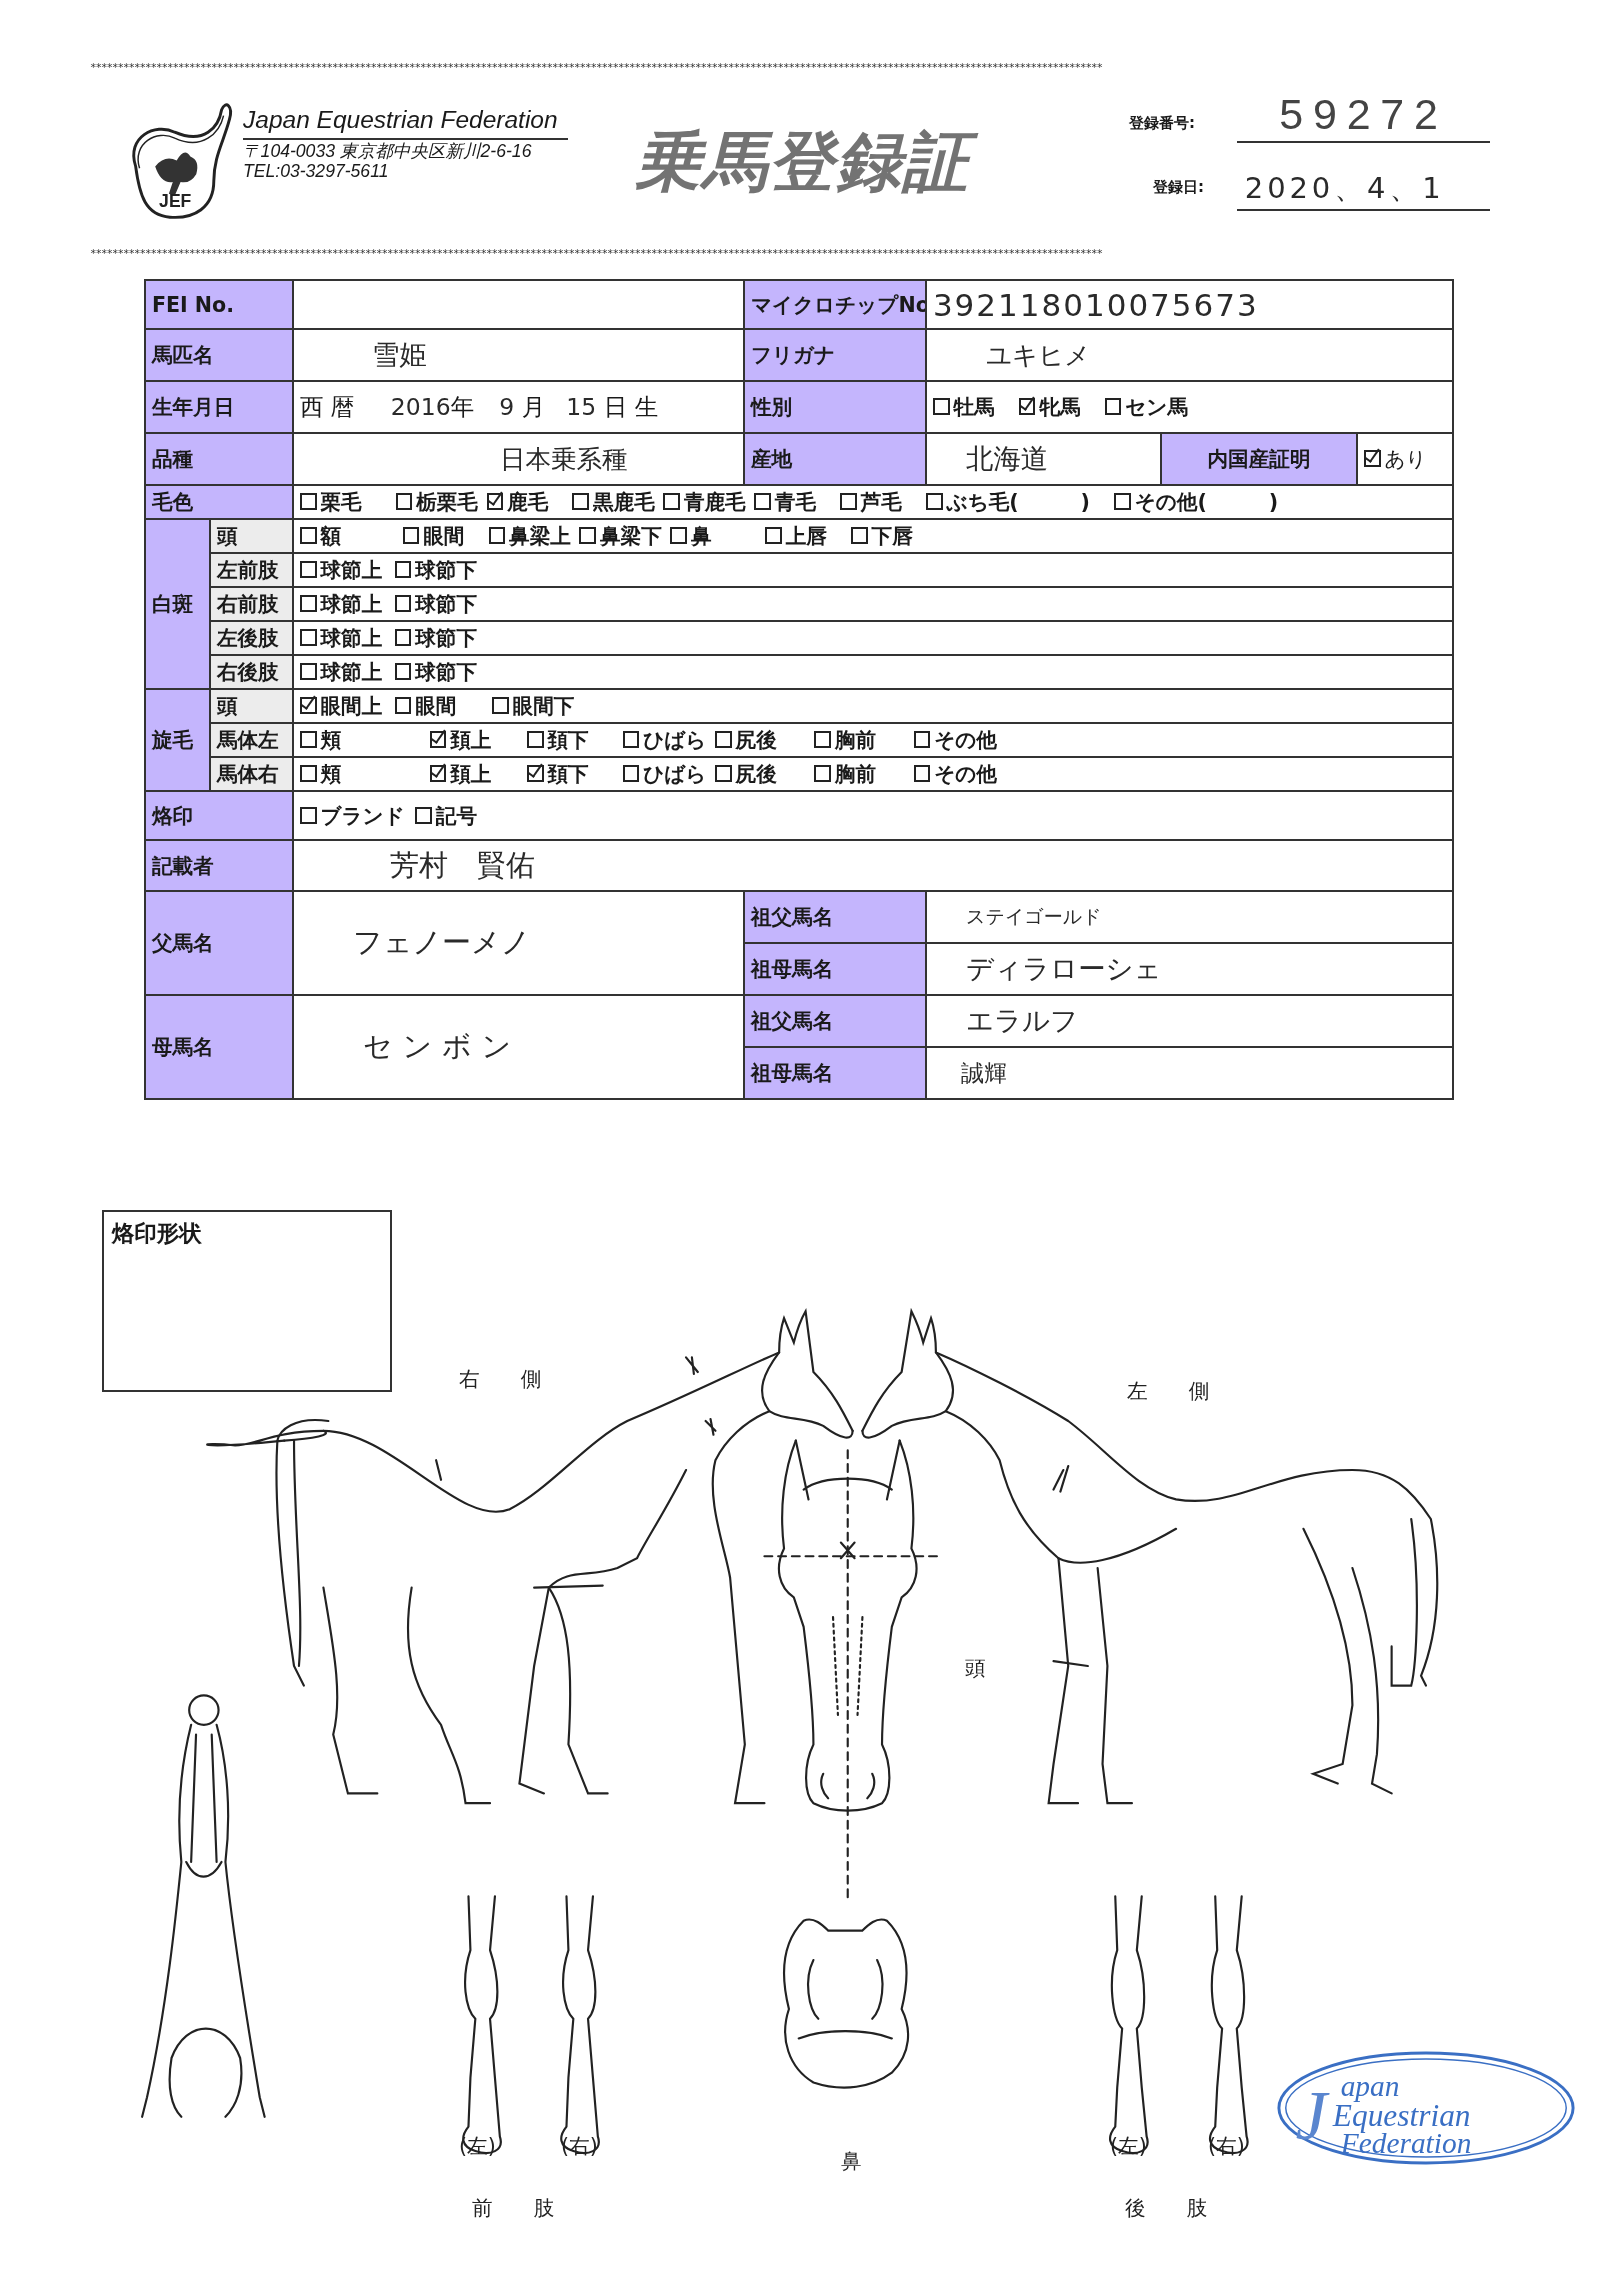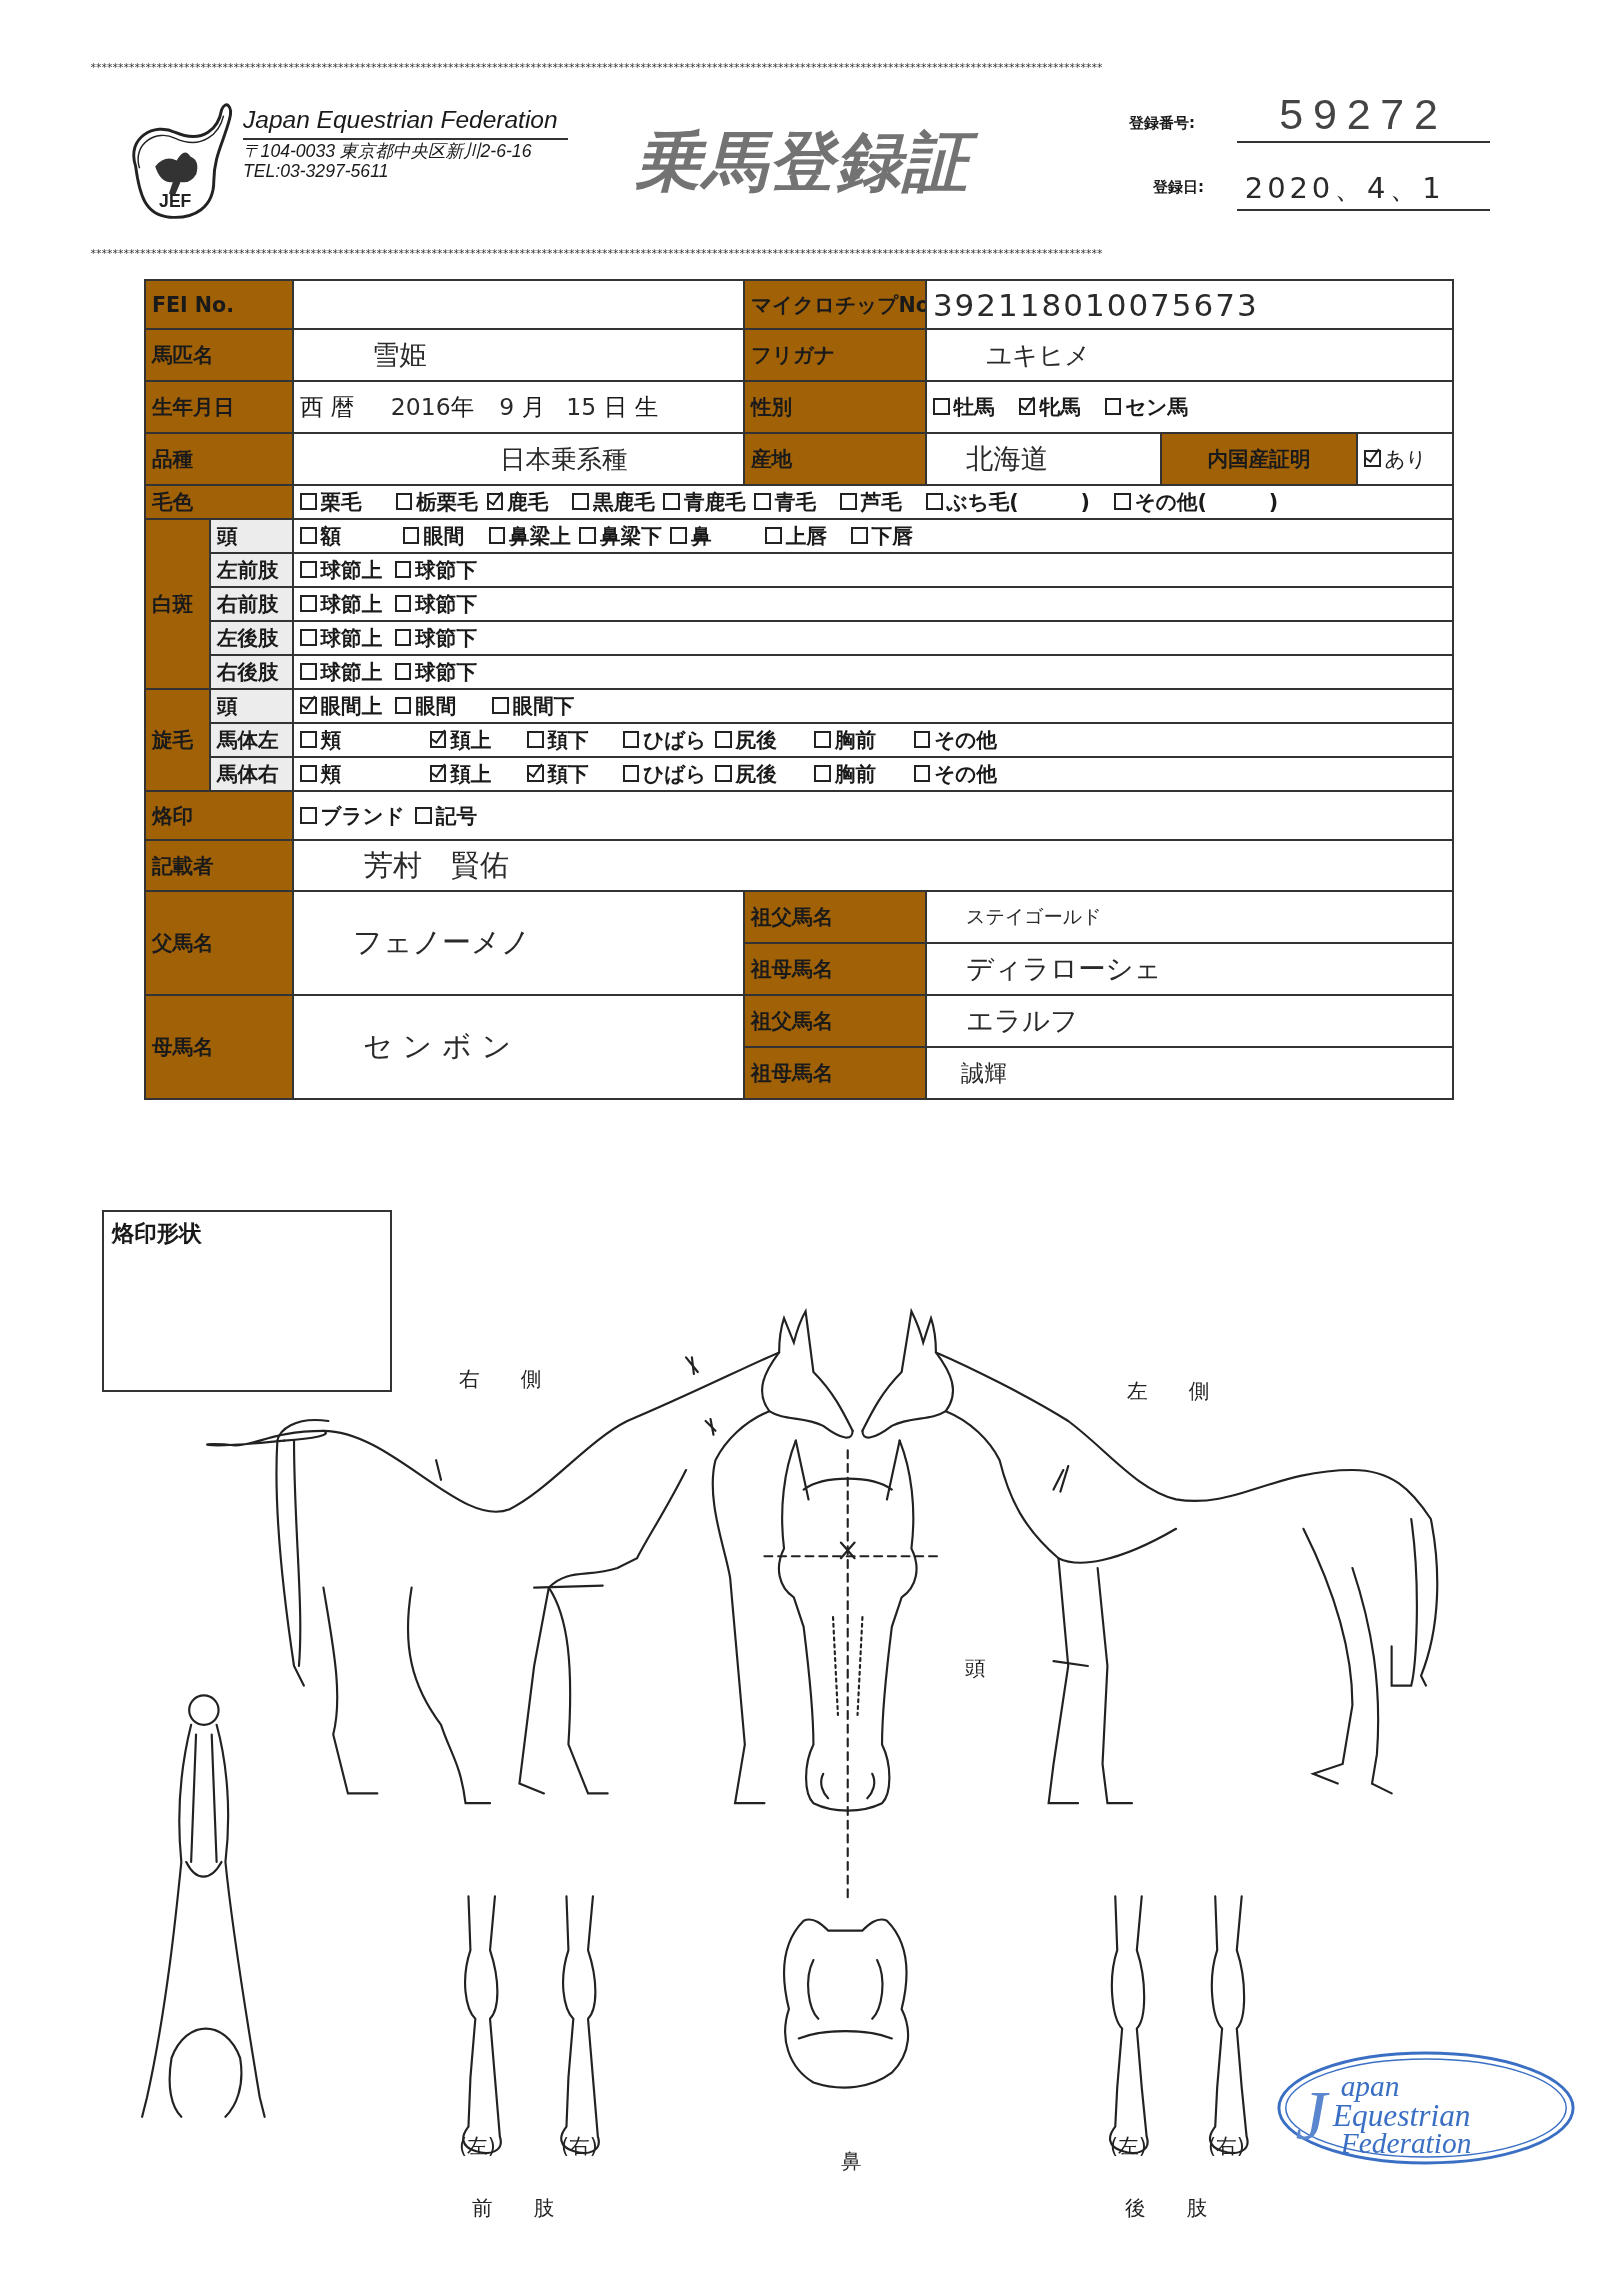--- a/index.html
+++ b/index.html
@@ -13,21 +13,21 @@
   .org .addr{font-family:"Liberation Sans",sans-serif;font-style:italic;font-size:17.6px;line-height:17.6px;margin-top:2.9px;}
   .doc-title{position:absolute;left:635px;top:118px;font-size:65px;font-weight:bold;font-style:italic;letter-spacing:2px;color:#737373;}
   .regno-label,.regdate-label{position:absolute;font-size:15px;font-weight:bold;}
   .regno-label{left:1129px;top:114px;}
   .regdate-label{left:1153px;top:178px;}
   .regno-val{position:absolute;left:1237px;top:90px;width:253px;border-bottom:2.9px solid #333;text-align:center;font-family:"Liberation Sans",sans-serif;font-size:43px;letter-spacing:9.8px;color:#444;padding-bottom:2px;}
   .regdate-val{position:absolute;left:1237px;top:169px;width:253px;border-bottom:2.9px solid #333;font-family:"DejaVu Sans",sans-serif;font-size:29px;color:#222;letter-spacing:3.9px;padding-left:7.8px;box-sizing:border-box;}
   .hw{font-family:"DejaVu Sans",sans-serif;font-weight:normal;color:#2a2a2a;}
   table.form{position:absolute;left:144px;top:279px;width:1308px;border-collapse:collapse;table-layout:fixed;}
   table.form td{border:2.5px solid #333;font-size:20.6px;padding:0 5.9px;height:32px;white-space:nowrap;overflow:hidden;}
-  td.lbl{background:#a16207;font-weight:bold;}
+  td.lbl{background:#c4b5fd;font-weight:bold;}
   td.sub{background:#ececec;font-weight:bold;padding:0 3.9px;}
   td.val{background:#fff;}
   .opt{display:inline-block;margin-right:17.6px;font-weight:bold;}
   .cb{display:inline-block;width:12.7px;height:12.7px;border:2px solid #222;margin-right:3.9px;vertical-align:-1px;position:relative;}
   .cb.on::after{content:"";position:absolute;left:2px;top:-5.9px;width:5.9px;height:13.7px;border-right:2px solid #222;border-bottom:2px solid #222;transform:rotate(35deg);}
   .brand-box{position:absolute;left:102px;top:1210px;width:290px;height:182px;border:2.5px solid #333;box-sizing:border-box;}
   .brand-box span{position:absolute;left:7.8px;top:5.9px;font-size:22.5px;font-weight:bold;}
   .diagram{position:absolute;left:0;top:1274px;width:1620px;height:980px;}
   .cap{position:absolute;font-size:20.6px;color:#222;}
   .stamp{position:absolute;left:1274px;top:2049px;width:304px;height:118px;}
@@ -198,21 +198,21 @@
   </tr>
   <tr style="height:49px">
     <td class="lbl" colspan="2">烙印</td>
     <td class="val" colspan="5">
       <span class="opt" style="margin-right:3.9px"><span class="cb"></span><span>ブランド</span></span>
       <span class="opt"><span class="cb"></span><span>記号</span></span>
     </td>
   </tr>
   <tr style="height:51px">
     <td class="lbl" colspan="2">記載者</td>
-    <td class="val hw" colspan="5" style="font-size:29px;padding-left:70px;white-space:pre">芳村　賢佑</td>
+    <td class="val hw" colspan="5" style="font-size:29px;padding-left:96px;white-space:pre">芳村　賢佑</td>
   </tr>
 
   <tr style="height:52px">
     <td class="lbl" colspan="2" rowspan="2">父馬名</td>
     <td class="val hw" rowspan="2" style="font-size:29px;padding-left:59px">フェノーメノ</td>
     <td class="lbl">祖父馬名</td>
     <td class="val hw" colspan="3" style="font-size:19px;padding-left:39px">ステイゴールド</td>
   </tr>
   <tr style="height:52px">
     <td class="lbl">祖母馬名</td>

